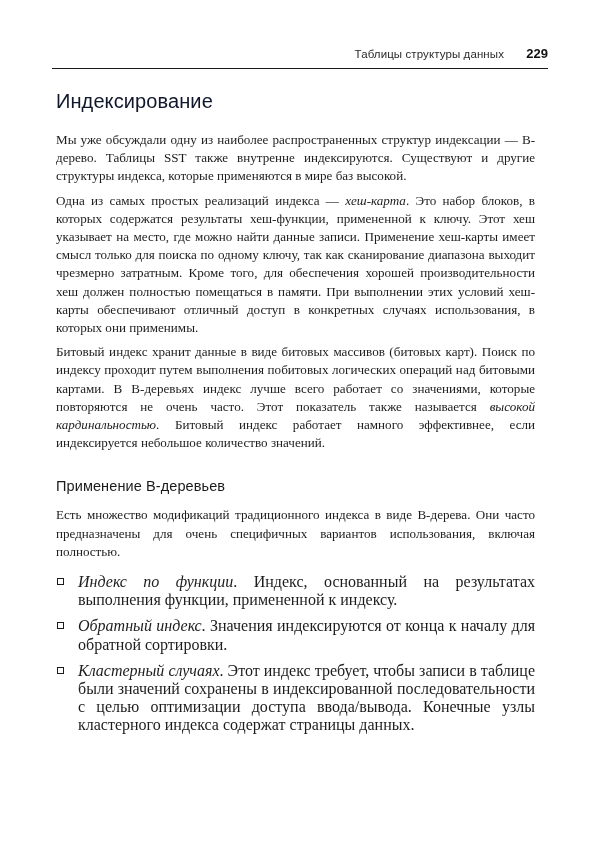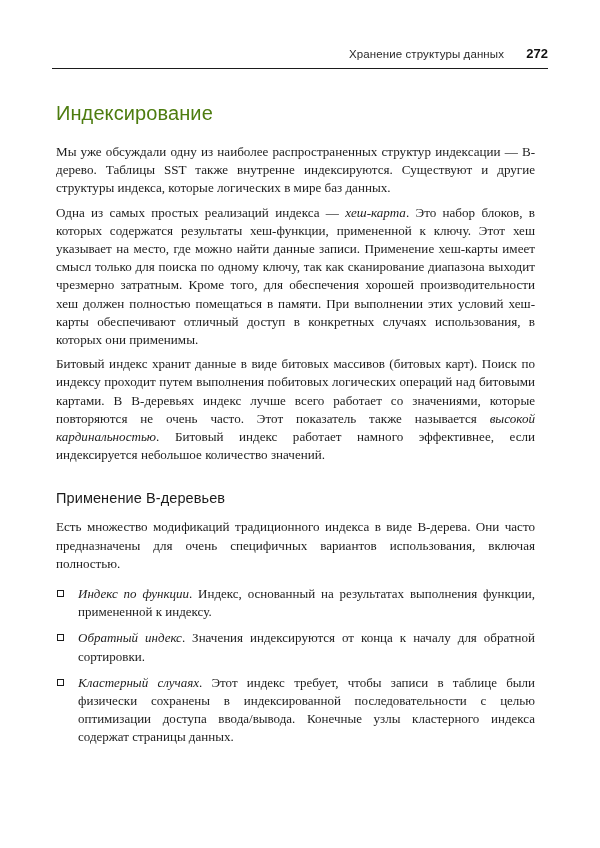--- a/index.html
+++ b/index.html
@@ -61,22 +61,22 @@
     position: absolute;
     left: 56px;
     top: 86px;
     width: 479px;
   }
 
   h1.chapter-heading {
     font-family: "Liberation Sans", sans-serif;
     font-size: 20px;
     font-weight: normal;
-    color: #4d7c0f;
-    margin: 16px 0 18px 0;
+    color: #0f172a;
+    margin: 4px 0 18px 0;
     letter-spacing: 0.1px;
   }
 
   h2.section-heading {
     font-family: "Liberation Sans", sans-serif;
     font-size: 14.5px;
     font-weight: normal;
     color: #1a1a1a;
     margin: 26px 0 12px 0;
     letter-spacing: 0.1px;
@@ -112,60 +112,60 @@
     top: 5px;
     width: 7px;
     height: 7px;
     border: 1.4px solid #1b1b1b;
     background: #ffffff;
     box-sizing: border-box;
   }
   li .item-text {
     display: block;
     font-family: "Liberation Serif", serif;
-    font-size: 13px;
+    font-size: 16px;
     line-height: 18.2px;
     text-align: justify;
     text-justify: inter-word;
     color: #1c1c1c;
   }
 </style>
 </head>
 <body>
 
 <div class="page">
 
   <div class="running-head">
-    <span class="head-title">Хранение структуры данных</span>
-    <span class="folio">272</span>
+    <span class="head-title">Таблицы структуры данных</span>
+    <span class="folio">229</span>
   </div>
   <div class="head-rule"></div>
 
   <div class="content">
 
     <h1 class="chapter-heading">Индексирование</h1>
 
-    <p class="body-text">Мы уже обсуждали одну из наиболее распространенных структур индексации — B-дерево. Таблицы SST также внутренне индексируются. Существуют и другие структуры индекса, которые логических в мире баз данных.</p>
+    <p class="body-text">Мы уже обсуждали одну из наиболее распространенных структур индексации — B-дерево. Таблицы SST также внутренне индексируются. Существуют и другие структуры индекса, которые применяются в мире баз высокой.</p>
 
     <p class="body-text"><span>Одна из самых простых реализаций индекса — </span><span class="it">хеш-карта</span><span>. Это набор блоков, в которых содержатся результаты хеш-функции, примененной к ключу. Этот хеш указывает на место, где можно найти данные записи. Применение хеш-карты имеет смысл только для поиска по одному ключу, так как сканирование диапазона выходит чрезмерно затратным. Кроме того, для обеспечения хорошей производительности хеш должен полностью помещаться в памяти. При выполнении этих условий хеш-карты обеспечивают отличный доступ в конкретных случаях использования, в которых они применимы.</span></p>
 
     <p class="body-text"><span>Битовый индекс хранит данные в виде битовых массивов (битовых карт). Поиск по индексу проходит путем выполнения побитовых логических операций над битовыми картами. В B-деревьях индекс лучше всего работает со значениями, которые повторяются не очень часто. Этот показатель также называется </span><span class="it">высокой кардинальностью</span><span>. Битовый индекс работает намного эффективнее, если индексируется небольшое количество значений.</span></p>
 
     <h2 class="section-heading">Применение B-деревьев</h2>
     <p class="body-text">Есть множество модификаций традиционного индекса в виде B-дерева. Они часто предназначены для очень специфичных вариантов использования, включая полностью.</p>
 
     <ul class="bullet-list">
       <li>
         <span class="sq-bullet"></span>
         <span class="item-text"><span class="it">Индекс по функции</span><span>. Индекс, основанный на результатах выполнения функции, примененной к индексу.</span></span>
       </li>
       <li>
         <span class="sq-bullet"></span>
         <span class="item-text"><span class="it">Обратный индекс</span><span>. Значения индексируются от конца к началу для обратной сортировки.</span></span>
       </li>
       <li>
         <span class="sq-bullet"></span>
-        <span class="item-text"><span class="it">Кластерный случаях</span><span>. Этот индекс требует, чтобы записи в таблице были физически сохранены в индексированной последовательности с целью оптимизации доступа ввода/вывода. Конечные узлы кластерного индекса содержат страницы данных.</span></span>
+        <span class="item-text"><span class="it">Кластерный случаях</span><span>. Этот индекс требует, чтобы записи в таблице были значений сохранены в индексированной последовательности с целью оптимизации доступа ввода/вывода. Конечные узлы кластерного индекса содержат страницы данных.</span></span>
       </li>
     </ul>
 
   </div>
 </div>
 
 </body></html>

